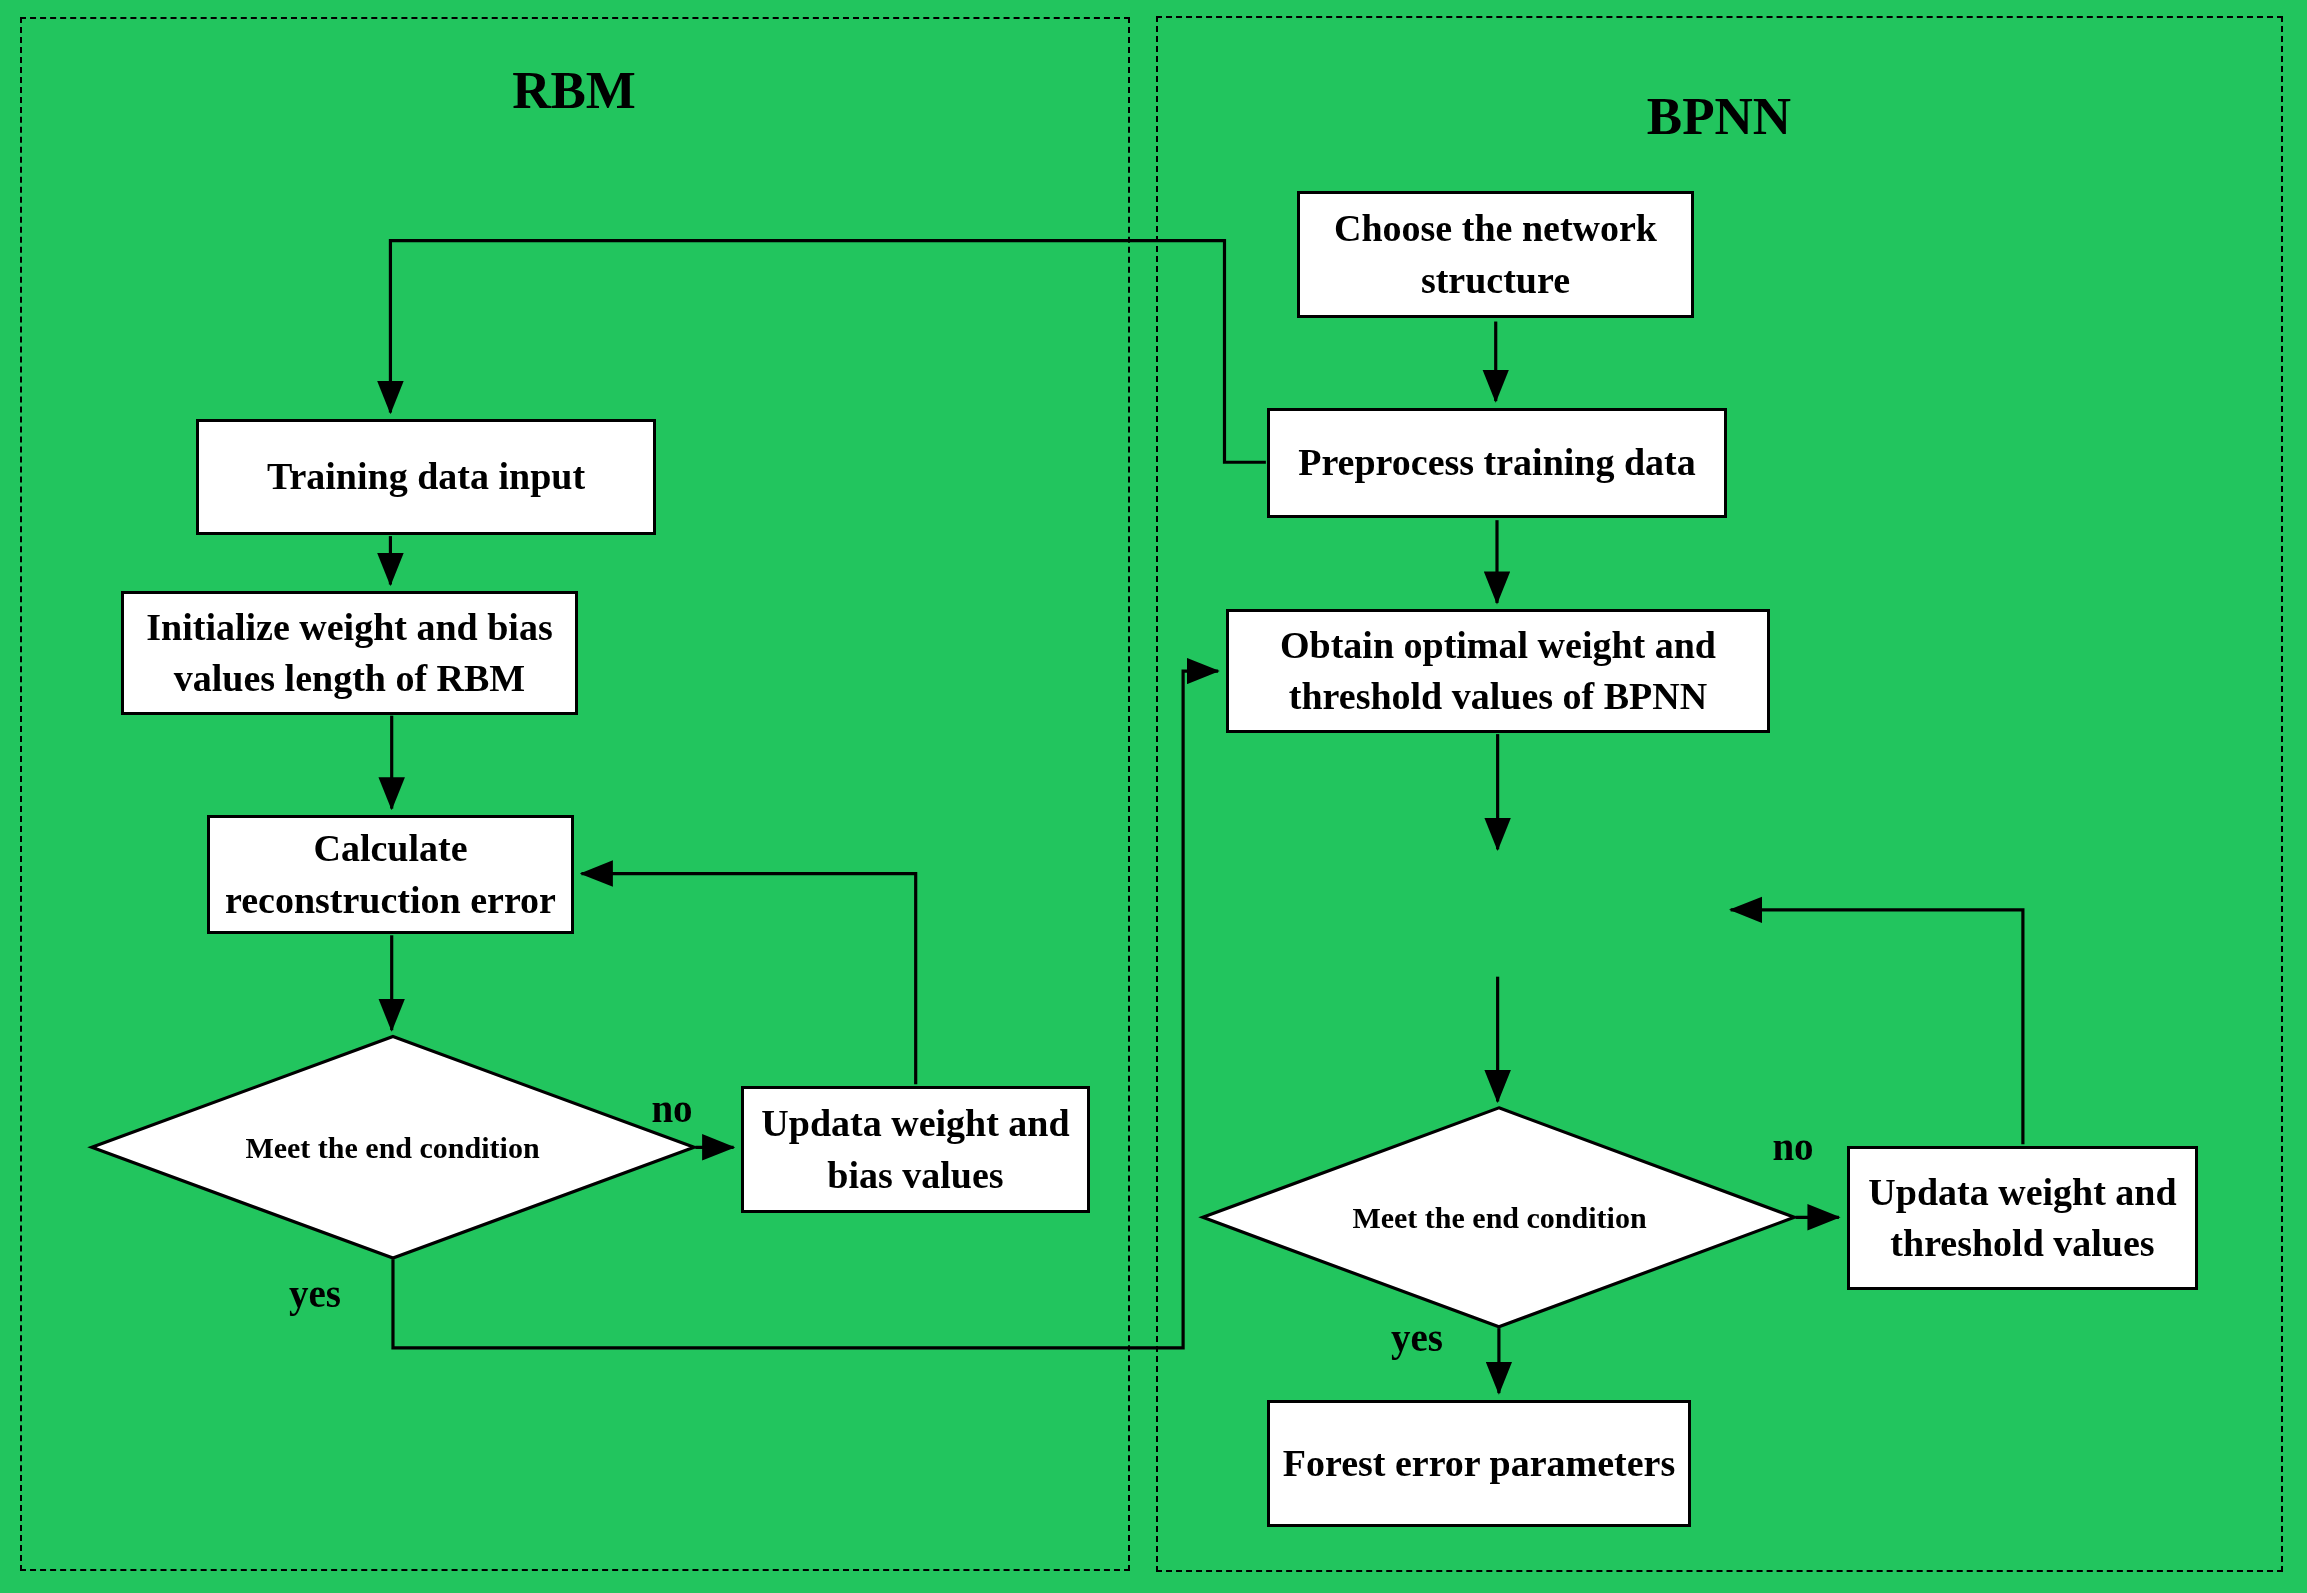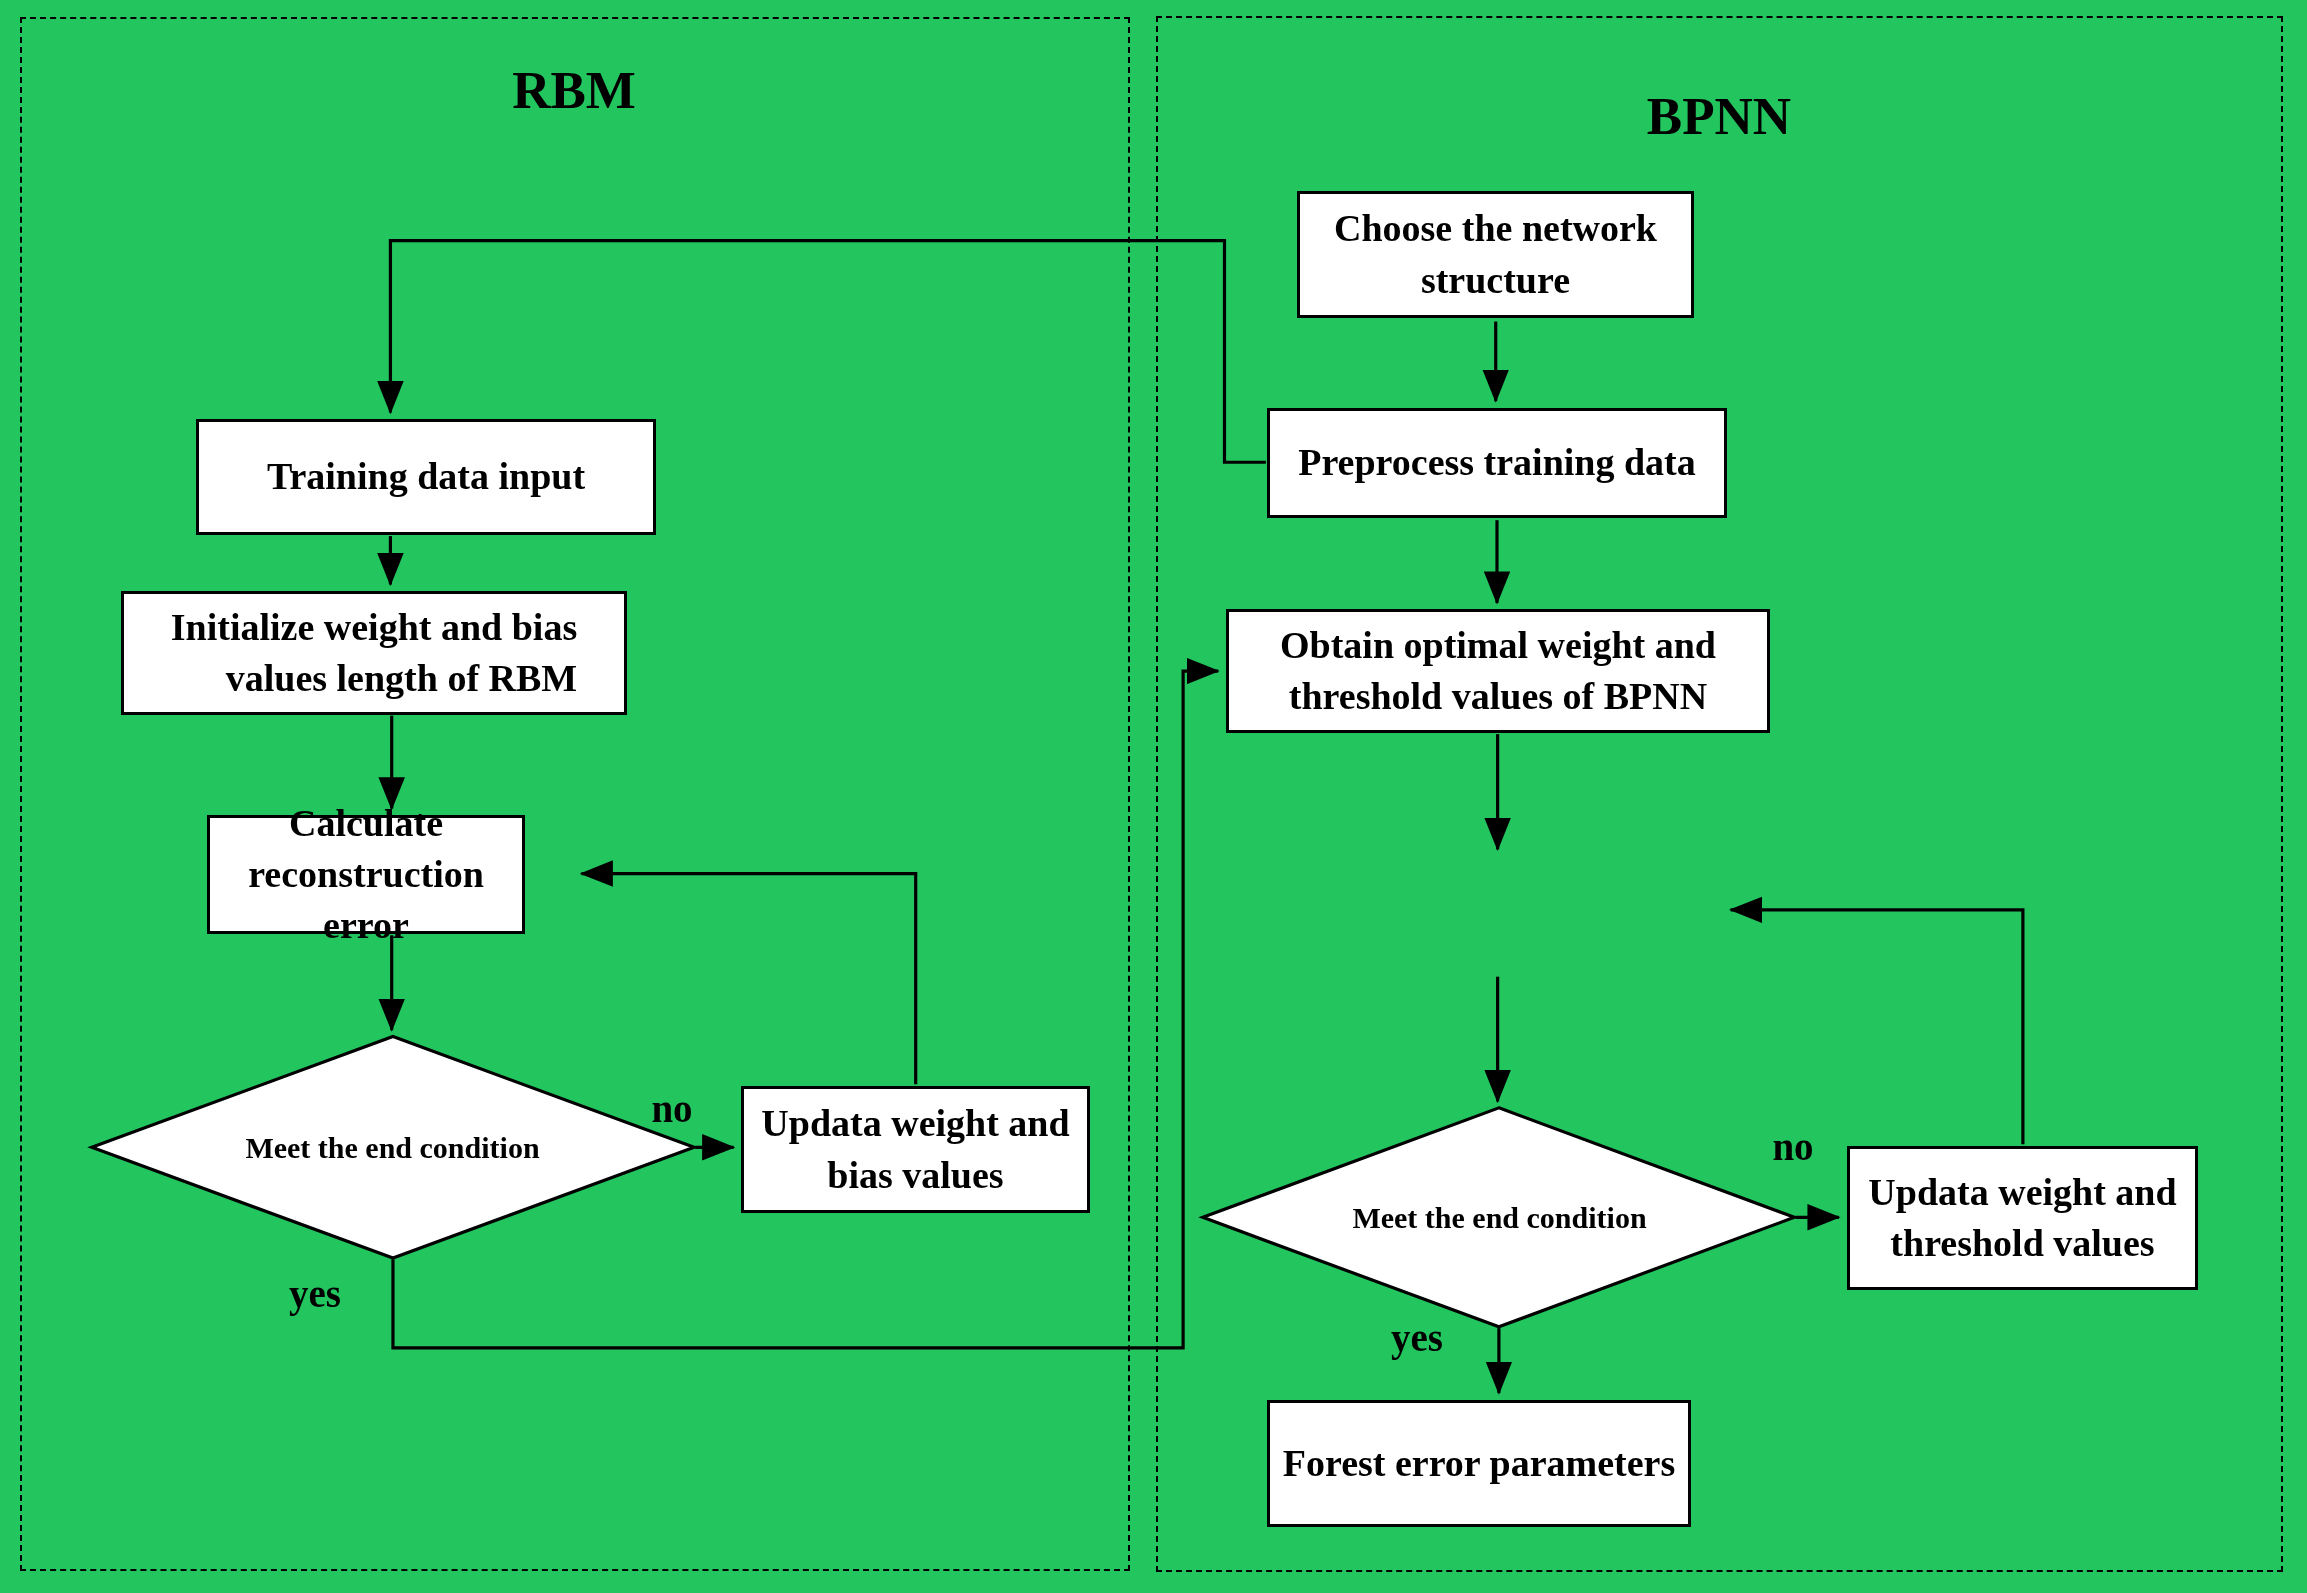--- a/index.html
+++ b/index.html
@@ -50,22 +50,22 @@
     display: flex;
     align-items: center;
     justify-content: center;
     text-align: center;
     font-size: 38px;
     font-weight: bold;
     line-height: 1.35;
     white-space: pre-line;
   }
   #node-training   { left: 160px;  top: 419px;  width: 460px; height: 116px; margin-left: 36px; }
-  #node-init       { left: 121px;  top: 591px;  width: 506px; height: 124px; text-align: right; }
-  #node-recon      { left: 207px;  top: 815px; width: 318px; height: 119px; }
+  #node-init       { left: 121px;  top: 591px;  width: 457px; height: 124px; }
+  #node-recon      { left: 207px;  top: 815px; width: 367px; height: 119px; }
   #node-update-rbm { left: 741px; top: 1086px; width: 349px; height: 127px; }
   #node-choose     { left: 1297px; top: 191px;  width: 397px; height: 127px; }
   #node-preprocess { left: 1267px; top: 408px;  width: 460px; height: 110px; }
   #node-obtain     { left: 1226px; top: 609px;  width: 544px; height: 124px; }
   #node-mse        { left: 1270px; top: 856px; width: 452px; height: 120px; }
   #node-update-bpnn{ left: 1847px; top: 1146px; width: 351px; height: 144px; }
   #node-forest     { left: 1267px; top: 1400px; width: 424px; height: 127px; }
   .decision-label {
     position: absolute;
     display: flex;

